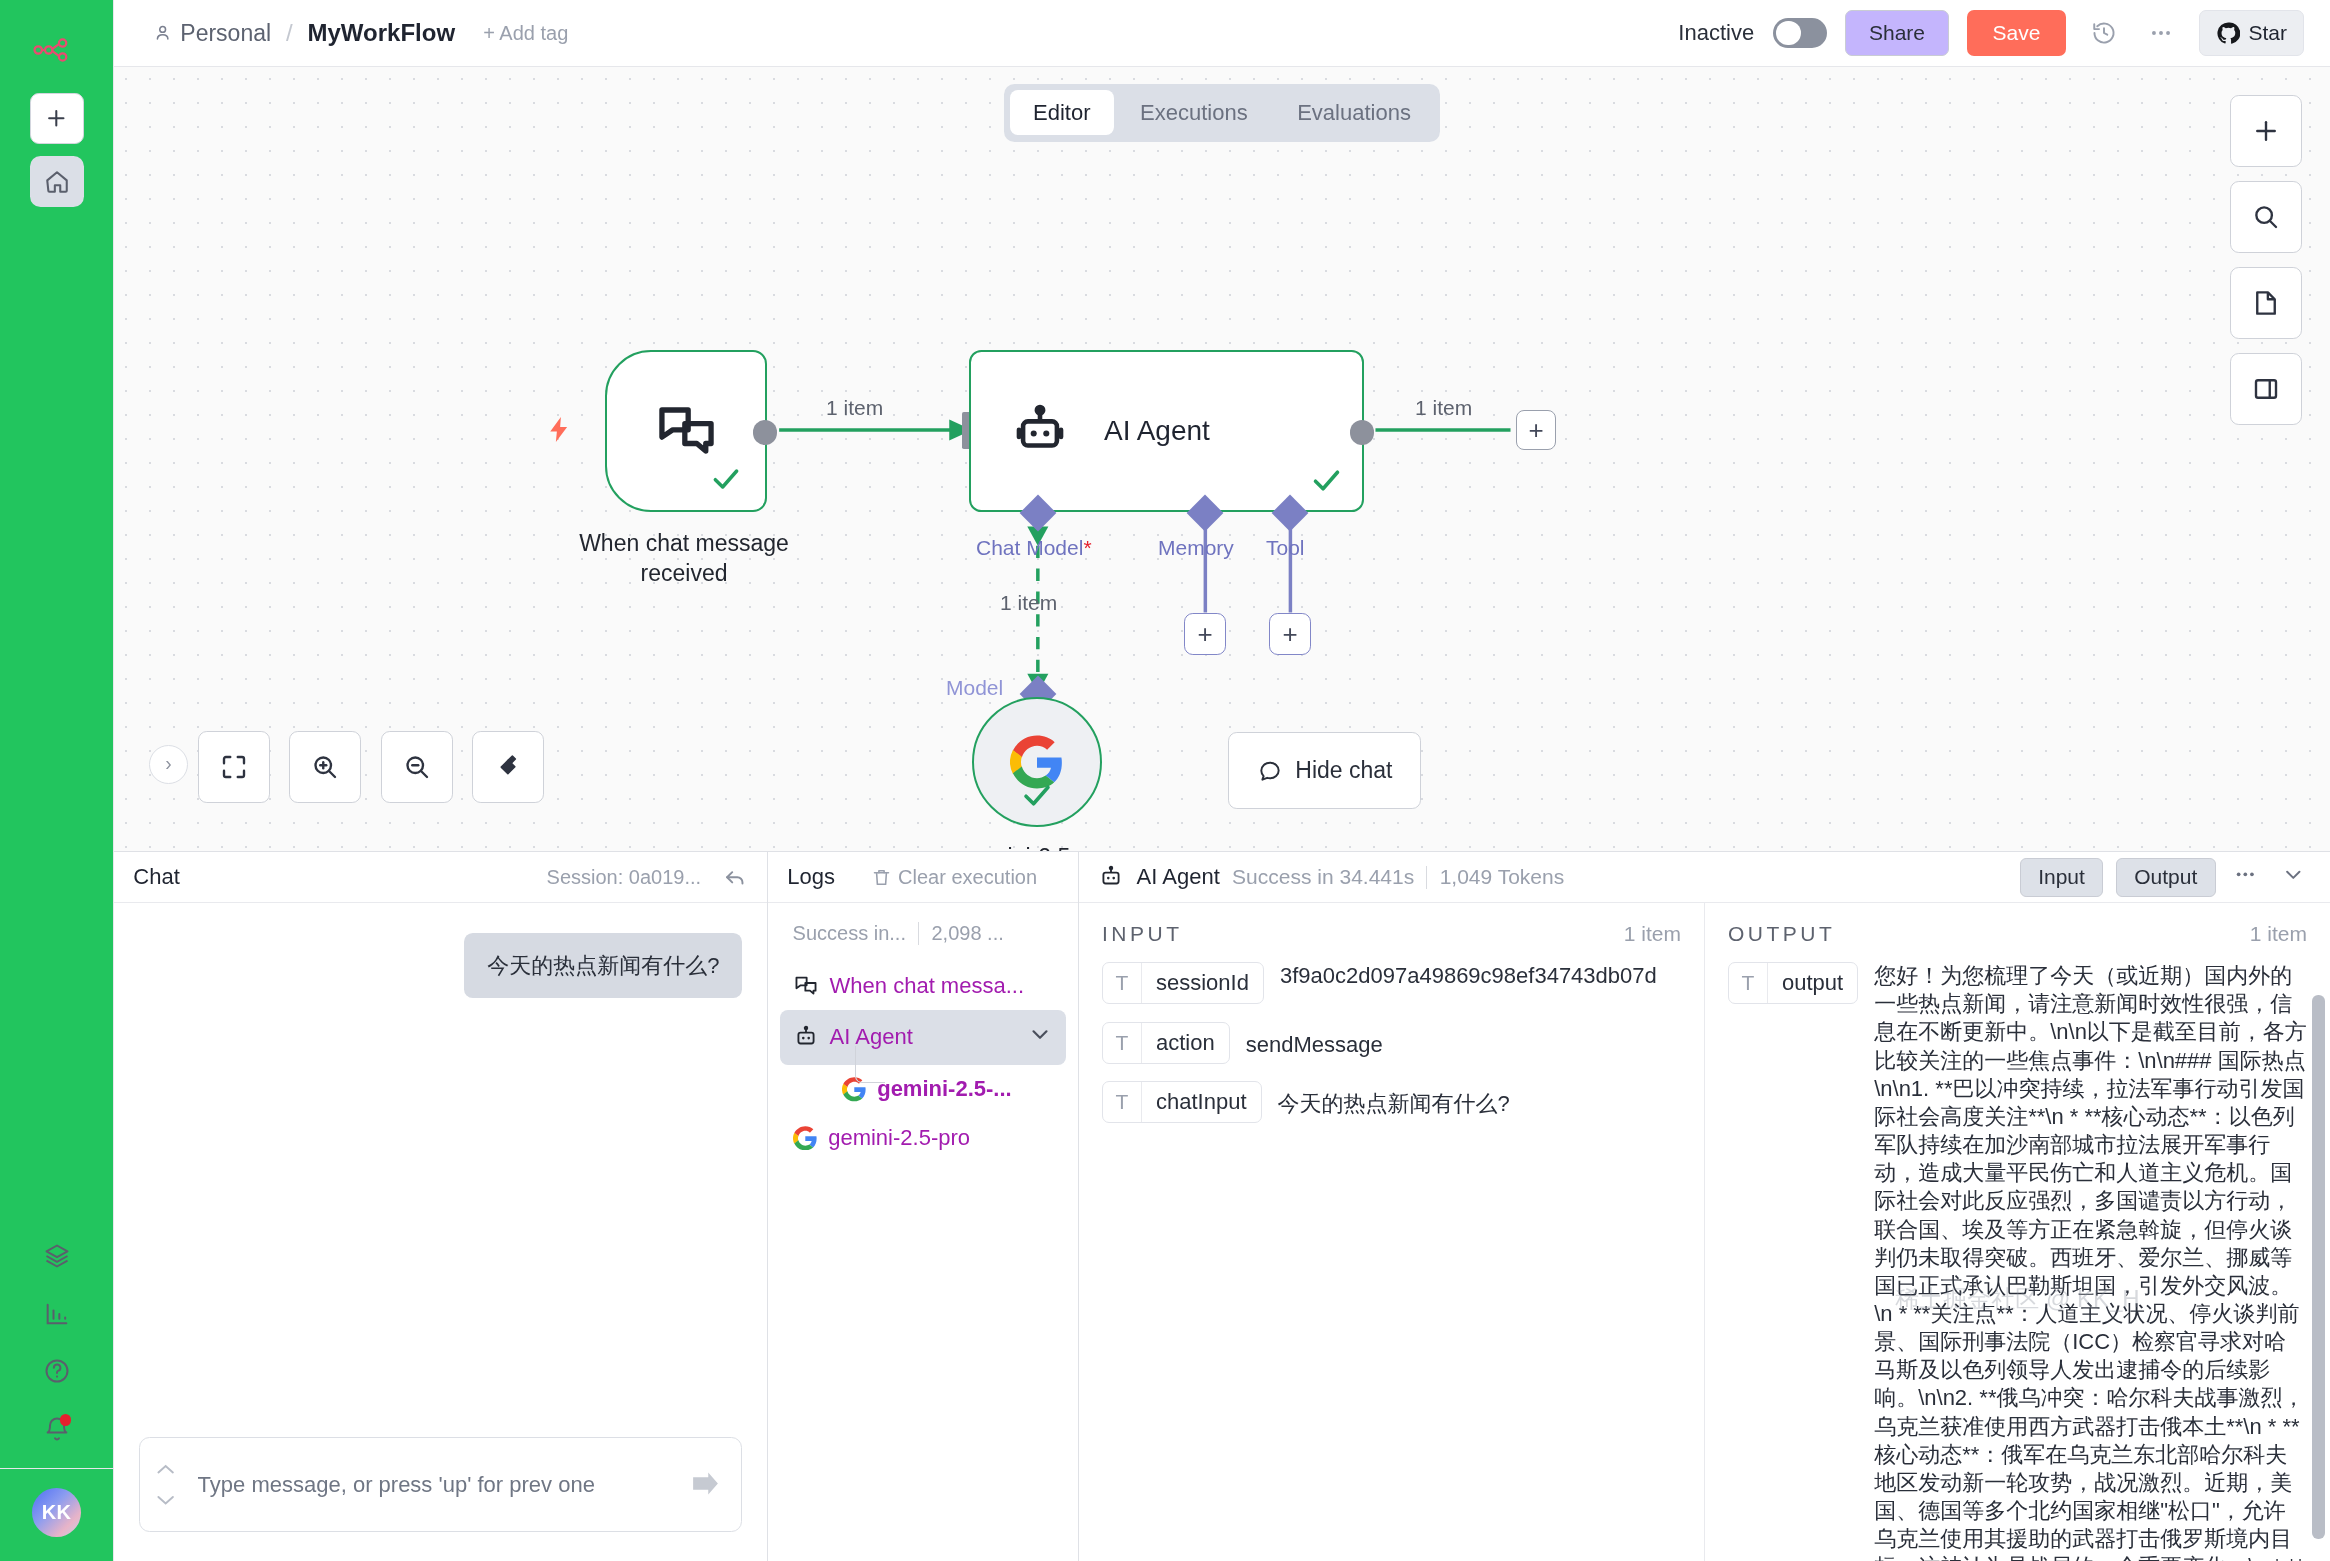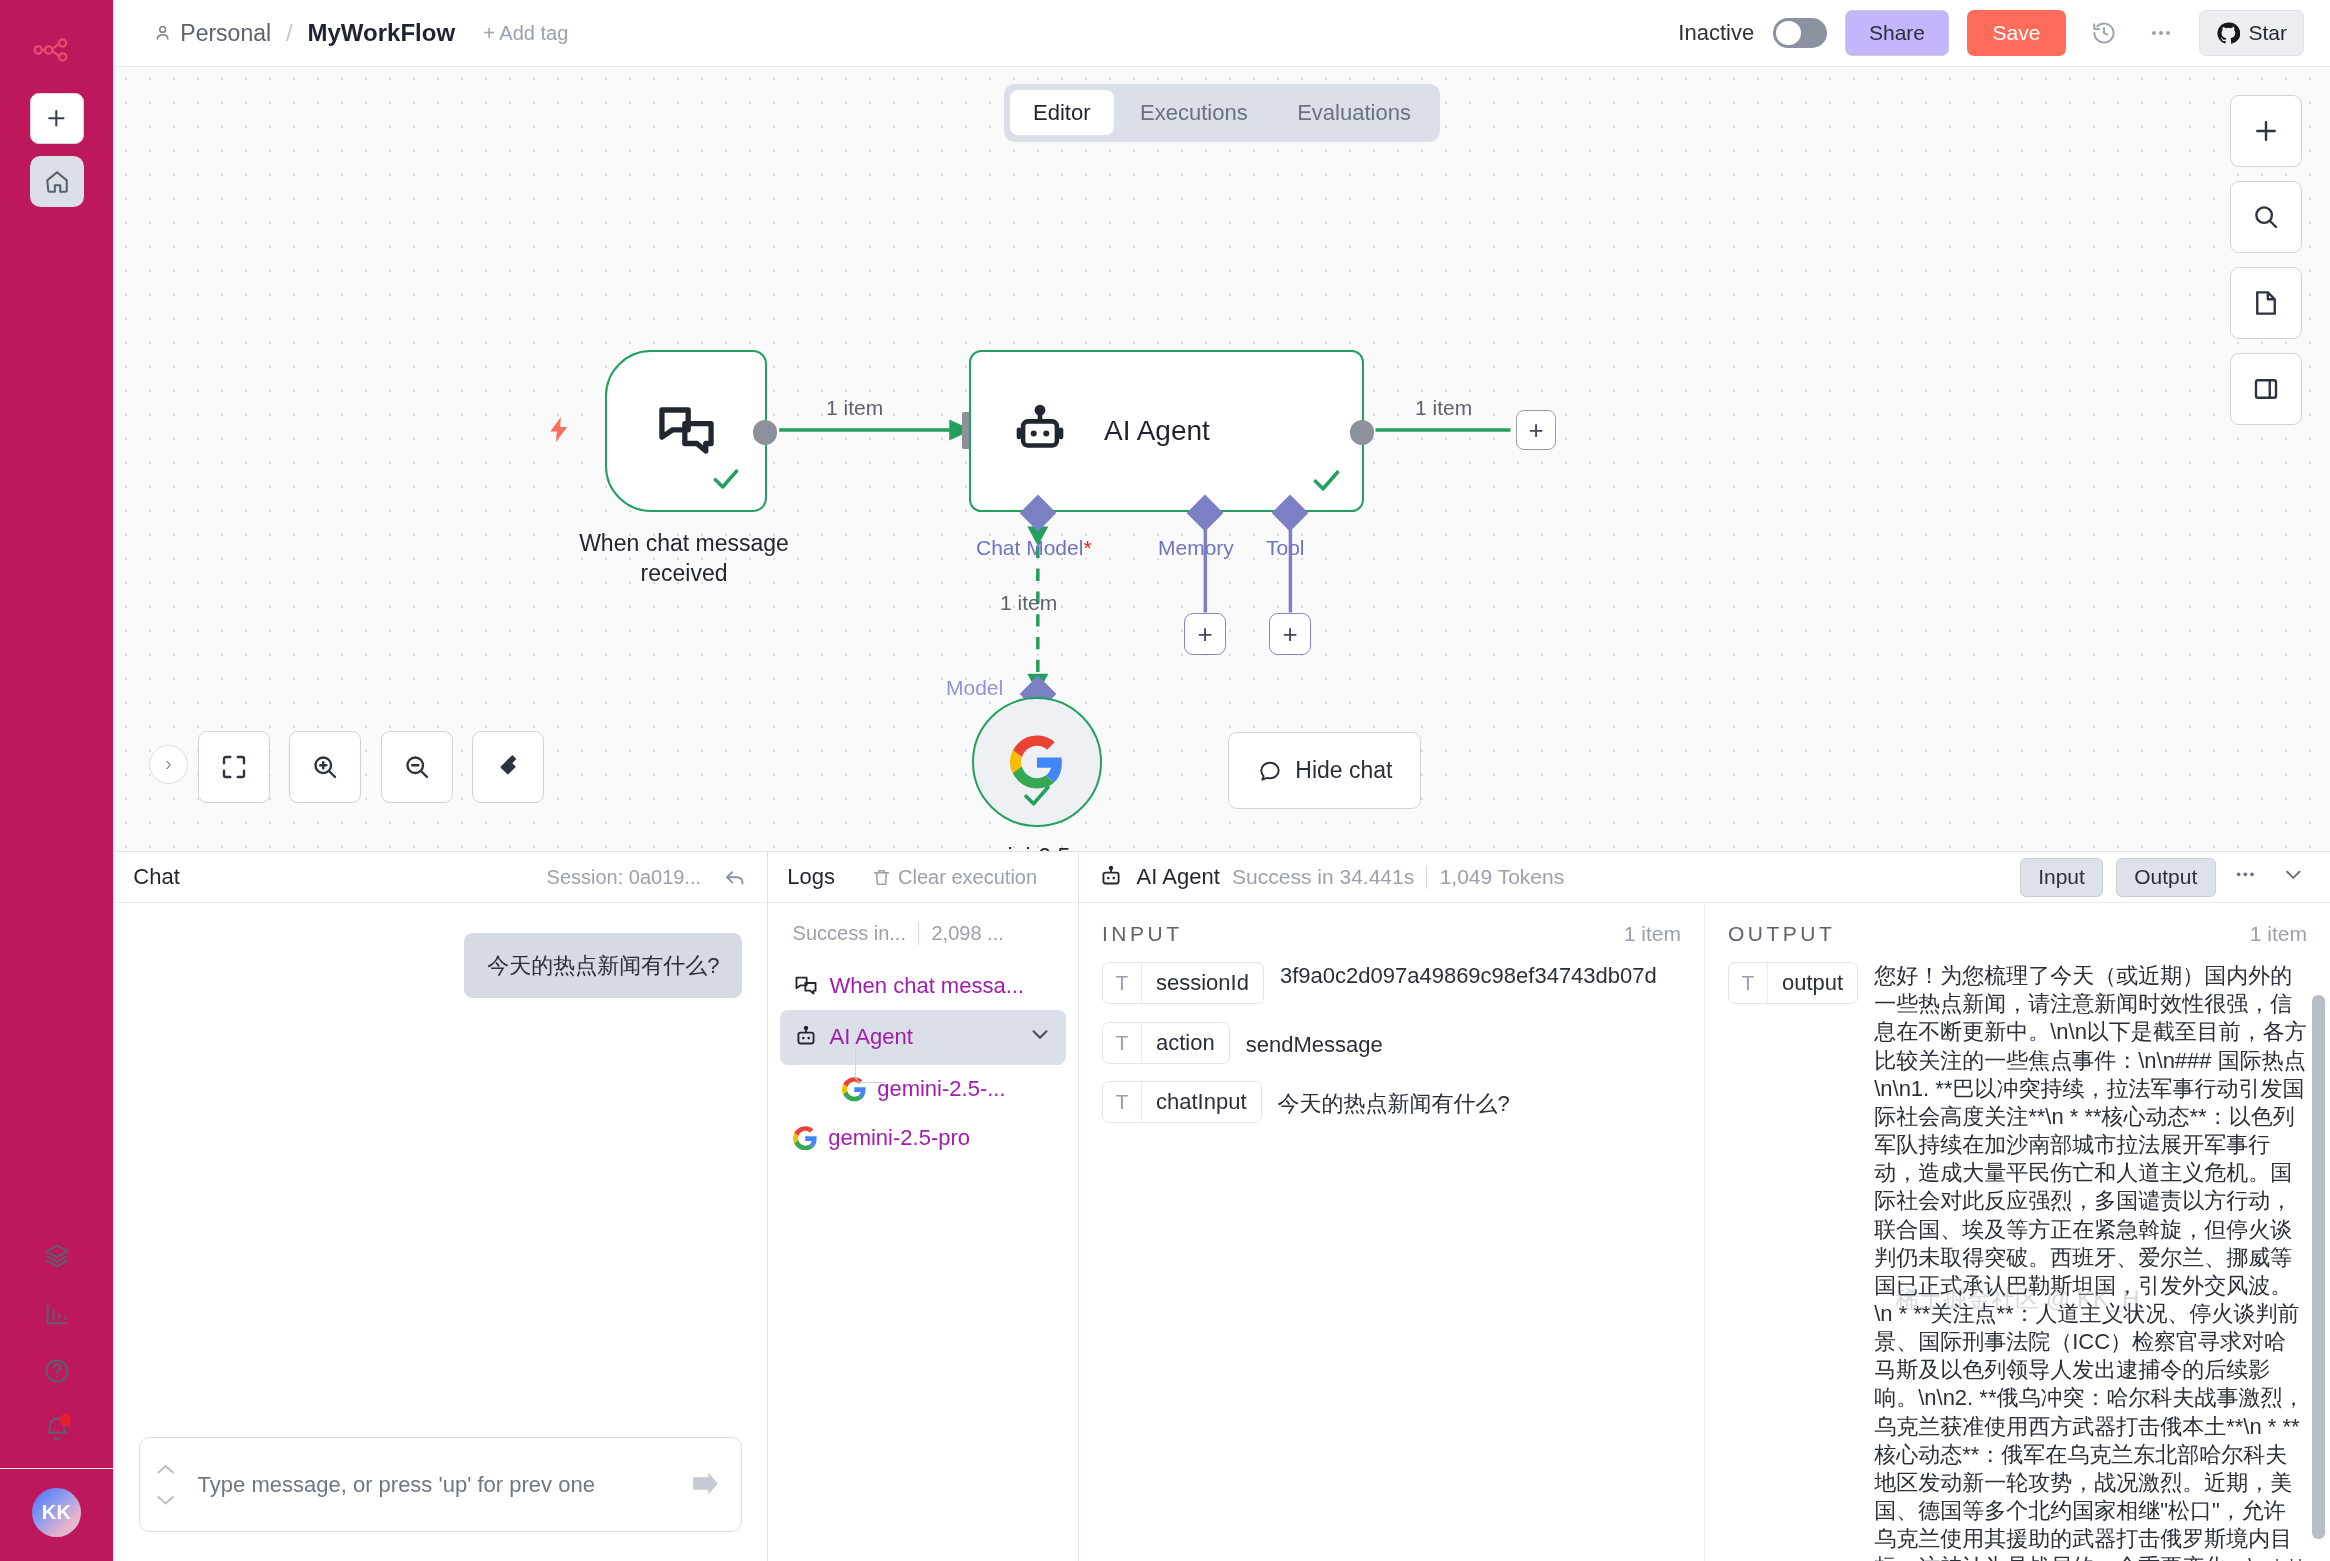--- a/index.html
+++ b/index.html
@@ -6,21 +6,21 @@
   html, body {
     width: 2330px; height: 1562px;
     font-family: "Liberation Sans", sans-serif;
     background: #fff; overflow: hidden;
     -webkit-font-smoothing: antialiased;
   }
   #app { position: relative; width: 2330px; height: 1562px; display: flex; }
 
   
   .rail {
-    width: 114px; height: 1562px; background: #be185d;
+    width: 114px; height: 1562px; background: #22c55e;
     border-right: 0.9px solid #e6e7eb;
     display: flex; flex-direction: column; align-items: center;
     flex: 0 0 114px; position: relative; z-index: 40;
   }
   .rail-logo { margin-top: 23px; width: 54px; height: 54px; display:flex; align-items:center; justify-content:center; }
   .rail-btn {
     width: 54px; height: 51px; margin-top: 16px;
     border: 0.9px solid #d3d6de; border-radius: 8.8px;
     display: flex; align-items: center; justify-content: center;
     background: #fff; cursor: pointer; color: #3a3f4c;
@@ -218,21 +218,21 @@
   .clear-exec { display: flex; align-items: center; gap: 6.1px; font-size: 20px; color: #9aa0ad; cursor: pointer; margin-left: 14px; }
   .logs-body { flex: 1; padding: 12.3px 12.3px; overflow: hidden; }
   .logs-summary { display: flex; align-items: center; gap: 12.3px; padding: 7px 12.3px 16px 12.3px; font-size: 20px; color: #9aa0ad; }
   .logs-summary .bar { width: 0.9px; height: 23px; background: #d9dbe0; }
   .log-row {
     display: flex; align-items: center; gap: 11px; padding: 11.4px 12.3px;
     border-radius: 8px; font-size: 22px; color: #a21caf; cursor: pointer; position: relative;
   }
   .log-row.active { background: #dbdfe7; }
   .log-row .chev { margin-left: auto; color: #4a4f5c; }
-  .log-row.indent { margin-left: 49px; }
+  .log-row.indent { margin-left: 49px; font-weight: bold; }
   .log-branch { position: absolute; left: 26px; top: -19.3px; width: 30px; height: 37px; border-left: 1.8px solid #d0d3da; border-bottom: 1.8px solid #d0d3da; border-bottom-left-radius: 7px; }
 
   
   .detail-col { flex: 1; display: flex; flex-direction: column; min-width: 0; }
   .detail-head { display: flex; align-items: center; gap: 12.3px; padding: 0 19.3px; height: 51px; flex:0 0 51px; border-bottom: 0.9px solid #e9eaee; }
   .dh-name { font-size: 22px; color: #1f2430; }
   .dh-meta { font-size: 21px; color: #9aa0ad; }
   .dh-bar { width: 0.9px; height: 23px; background: #d9dbe0; }
   .dh-right { margin-left: auto; display: flex; align-items: center; gap: 12.3px; }
   .pill {

